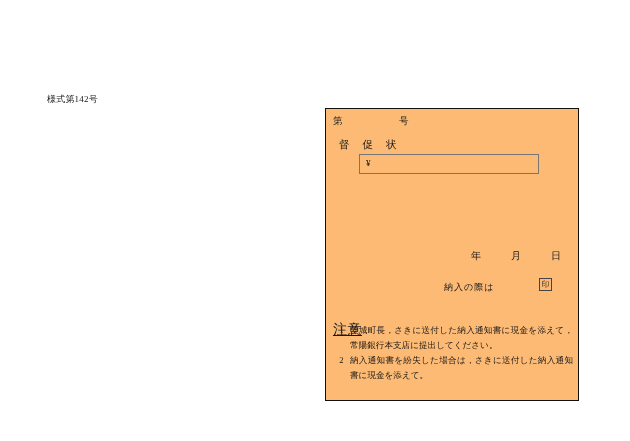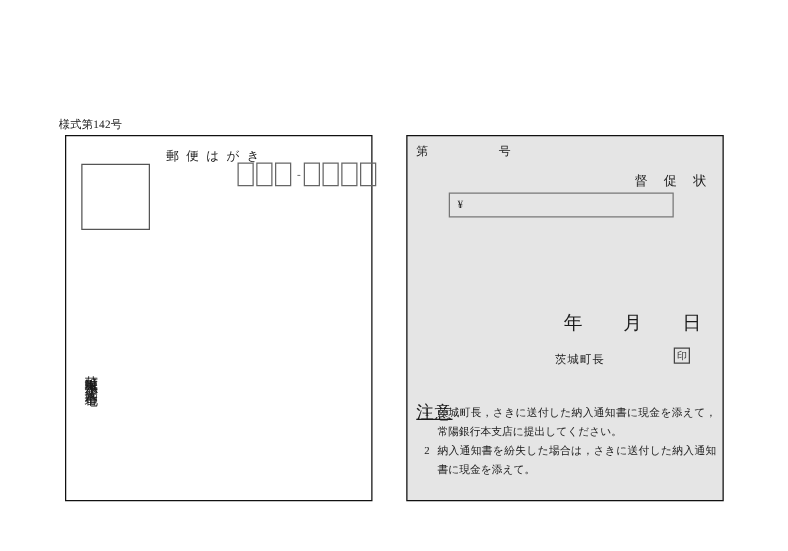--- a/index.html
+++ b/index.html
@@ -99,40 +99,40 @@
   }
 
   
   .notice {
     position: absolute;
     left: 325px;
     top: 68px;
     width: 254px;
     height: 293px;
     border: 1.3px solid #111;
-    background: #e5e5e5;
+    background: #fdba74;
     box-sizing: border-box;
     padding: 0;
   }
 
   .notice-no {
     position: absolute;
     left: 7px;
     top: 6px;
     font-size: 9.5px;
     letter-spacing: 7px;
     white-space: nowrap;
   }
 
   .notice-title {
     position: absolute;
     left: 0;
     right: 0;
     top: 29px;
-    text-align: right;
+    text-align: left;
     font-size: 10.5px;
     letter-spacing: 13px;
     text-indent: 13px;
     white-space: nowrap;
   }
 
   .amount-box {
     position: absolute;
     left: 33px;
     top: 45px;
@@ -162,21 +162,21 @@
     margin: 0;
     text-indent: 8px;
   }
 
   .date-line {
     position: absolute;
     left: 0;
     right: 16px;
     top: 140px;
     text-align: right;
-    font-size: 15px;
+    font-size: 10px;
     letter-spacing: 1px;
     white-space: nowrap;
   }
   .date-line .gap { display: inline-block; width: 22px; }
 
   .signer {
     position: absolute;
     left: 118px;
     top: 172px;
     font-size: 9px;
@@ -227,59 +227,41 @@
     text-align: justify;
   }
 </style>
 </head>
 <body>
 
 <div class="page">
 
   <div class="form-code">様式第142号</div>
 
-  <div class="postcard">
-    <div class="postcard-title">郵便はがき</div>
-
-    <div class="stamp-box"></div>
-
-    <div class="zip-row">
-      <div class="zip-cell"></div>
-      <div class="zip-cell"></div>
-      <div class="zip-cell"></div>
-      <div class="zip-dash">-</div>
-      <div class="zip-cell"></div>
-      <div class="zip-cell"></div>
-      <div class="zip-cell"></div>
-      <div class="zip-cell"></div>
-    </div>
-
-    <div class="vaddress">茨城町大字小堤一〇八〇番地</div>
-  </div>
 
   <div class="notice">
 
     <div class="notice-no">第　　　号</div>
 
     <div class="notice-title">督促状</div>
 
     <div class="amount-box">
       <span class="amount-yen">¥</span>
     </div>
 
 
     <div class="date-line">
       <span>年</span>
       <span class="gap"></span>
       <span>月</span>
       <span class="gap"></span>
       <span>日</span>
     </div>
 
-    <div class="signer">茨城町長</div>
+    <div class="signer">納入の際は</div>
     <div class="seal">印</div>
 
     <div class="notes-head">注意</div>
 
     <div class="notes">
       <div class="note-item">
         <div class="note-num">1</div>
         <div class="note-body">茨城町長，さきに送付した納入通知書に現金を添えて，常陽銀行本支店に提出してください。</div>
       </div>
       <div class="note-item">

